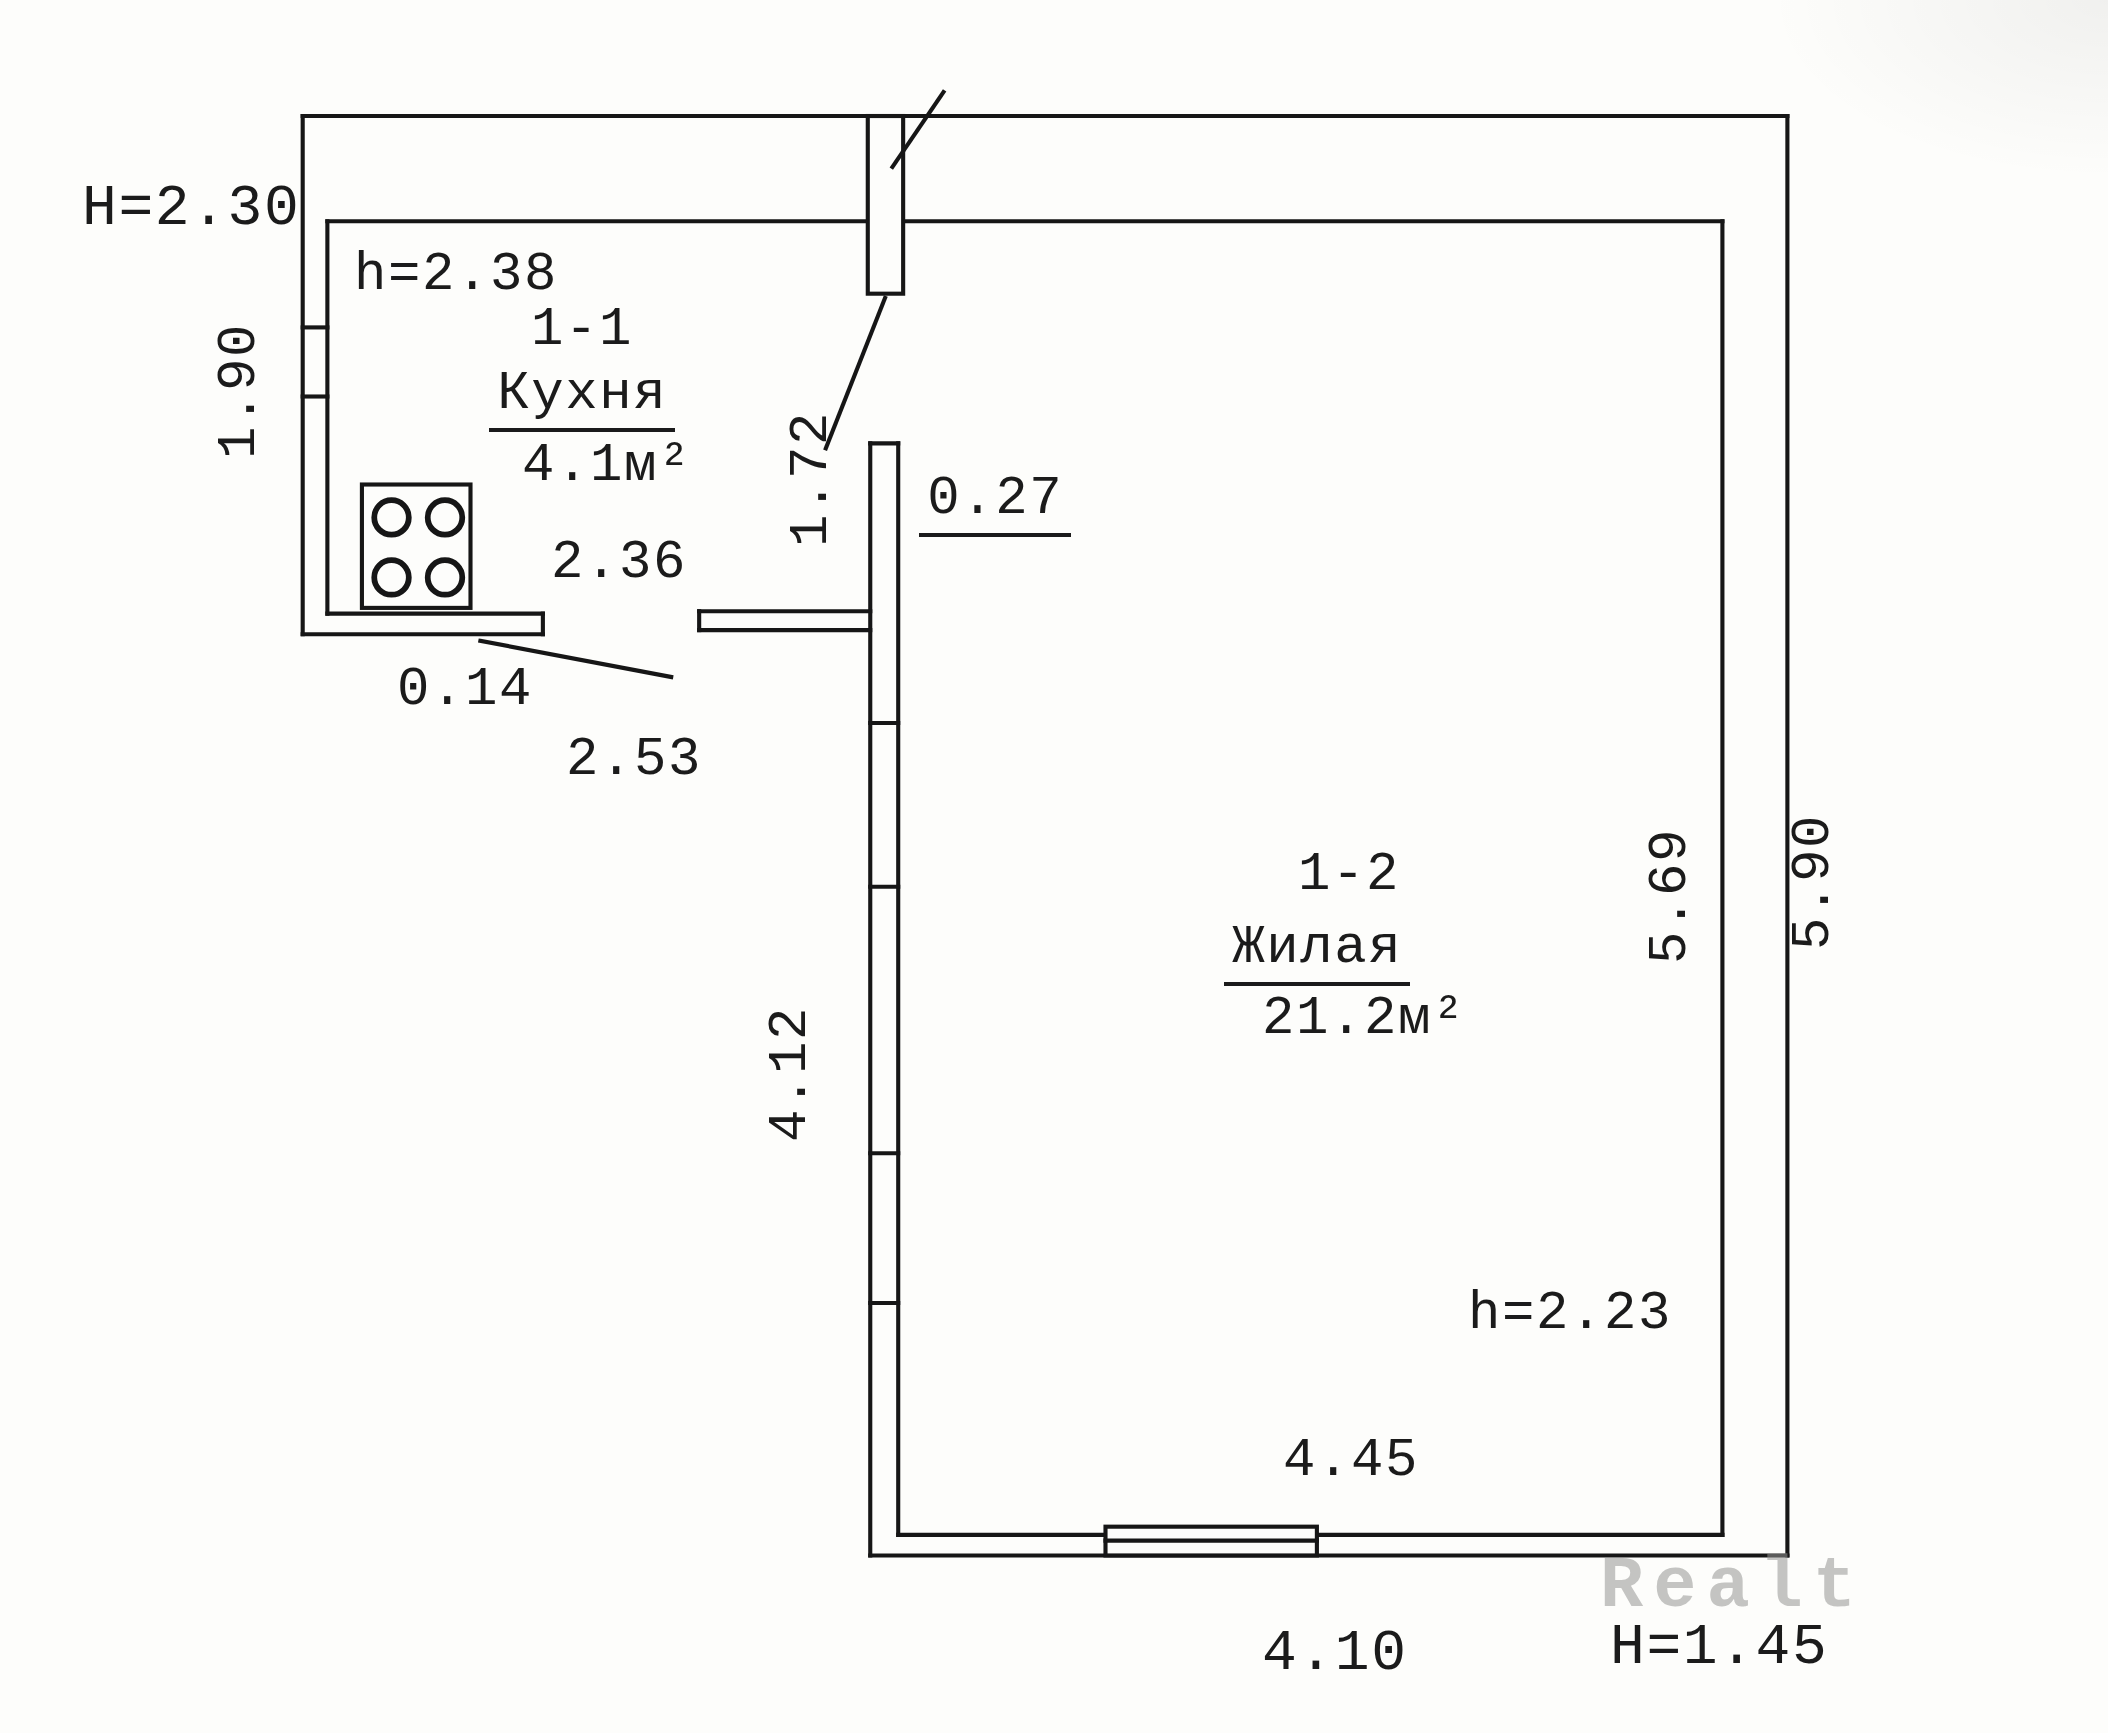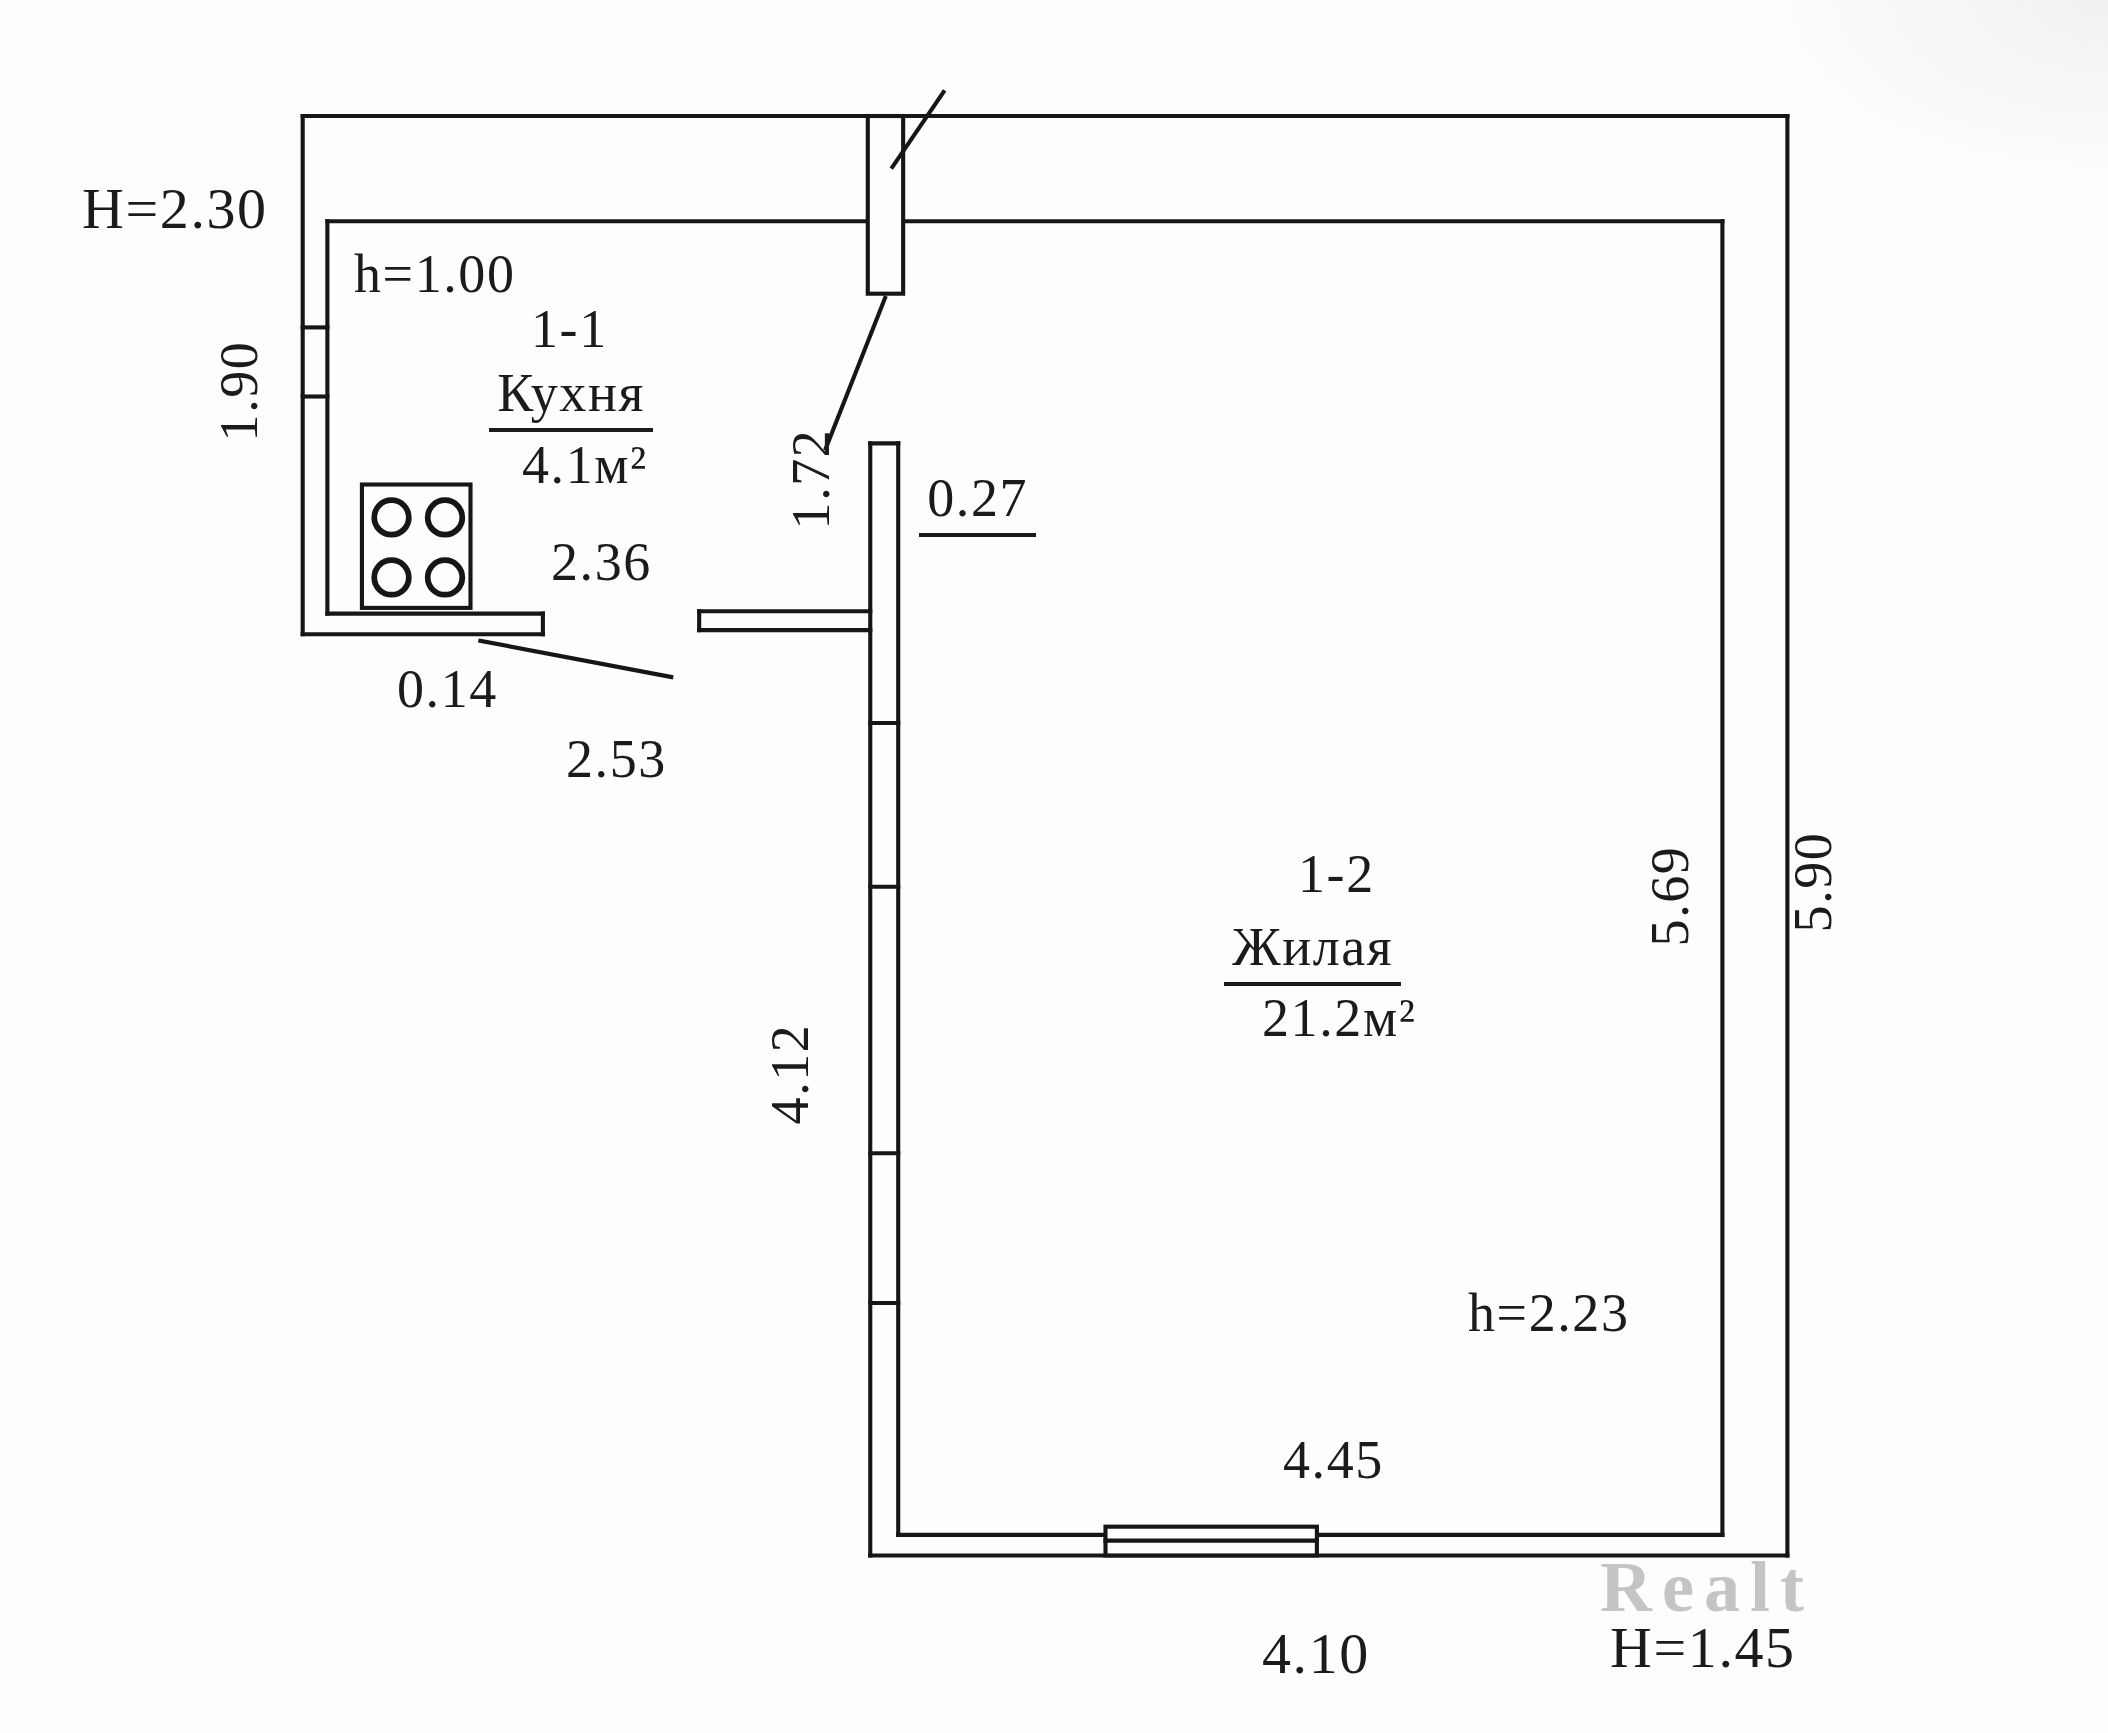--- a/index.html
+++ b/index.html
@@ -5,21 +5,21 @@
   html, body {
     margin: 0; padding: 0;
     width: 2109px; height: 1734px;
     overflow: hidden;
     background: #fdfdfb;
   }
   .page {
     position: relative;
     width: 2109px; height: 1482px;
     background: #fdfdfb;
-    font-family: Liberation Serif, serif;
+    font-family: Liberation Mono, monospace;
     color: #1b1b1b;
   }
   svg.plan { position: absolute; left: 0; top: 0; z-index: 1; }
   .lbl {
     position: absolute;
     z-index: 2;
     font-size: 54px;
     letter-spacing: 1.6px;
     white-space: nowrap;
     line-height: 1.1;
@@ -93,21 +93,21 @@
 
       <rect x="440" y="589" width="132" height="150"></rect>
       <circle cx="476" cy="629" r="21" stroke-width="7"></circle>
       <circle cx="541" cy="629" r="21" stroke-width="7"></circle>
       <circle cx="476" cy="702" r="21" stroke-width="7"></circle>
       <circle cx="541" cy="702" r="21" stroke-width="7"></circle>
     </g>
   </svg>
 
   <div class="lbl big" style="left:82px;top:177px">H=2.30</div>
-  <div class="lbl" style="left:354px;top:245px">h=1.00</div>
+  <div class="lbl" style="left:354px;top:245px">h=2.38</div>
 
   <div class="lbl" style="left:531px;top:300px">1-1</div>
   <div class="lbl u" style="left:489px;top:364px">Кухня</div>
   <div class="lbl" style="left:522px;top:436px">4.1м²</div>
   <div class="lbl" style="left:551px;top:533px">2.36</div>
 
   <div class="lbl rot" style="left:240px;top:391px">1.90</div>
   <div class="lbl rot" style="left:812px;top:479px">1.72</div>
 
   <div class="lbl u" style="left:919px;top:469px">0.27</div>

